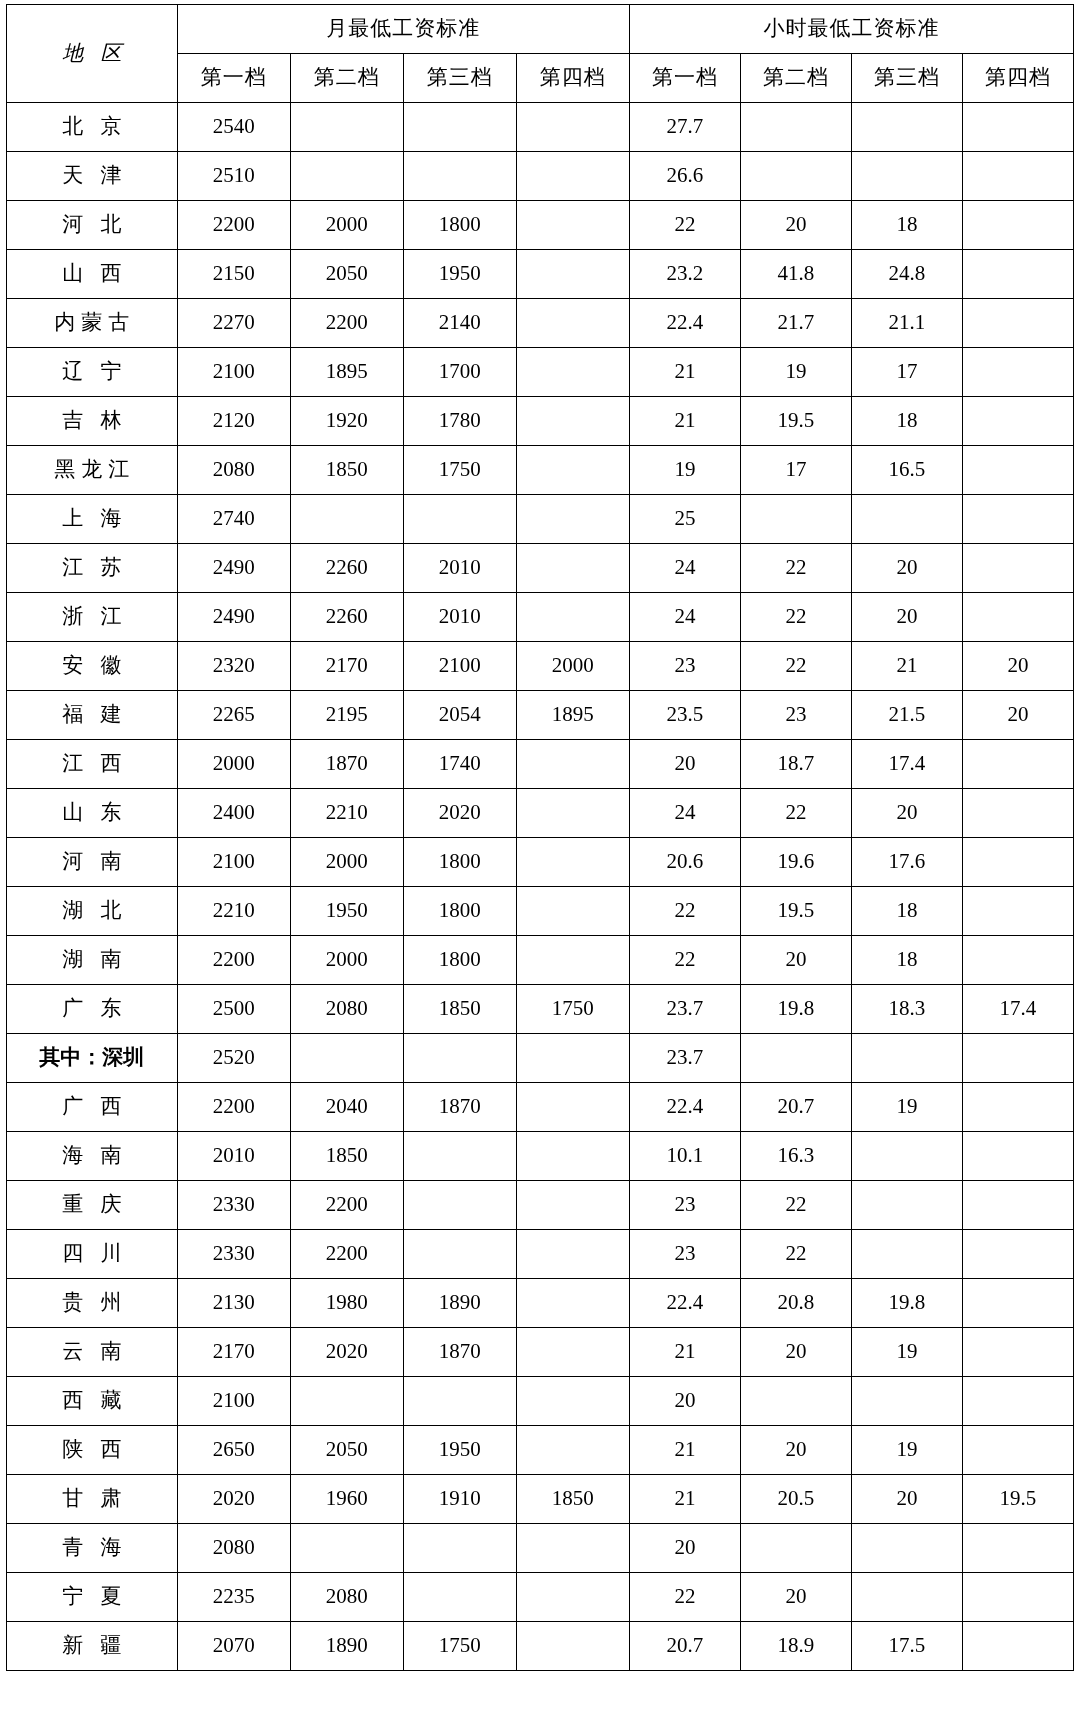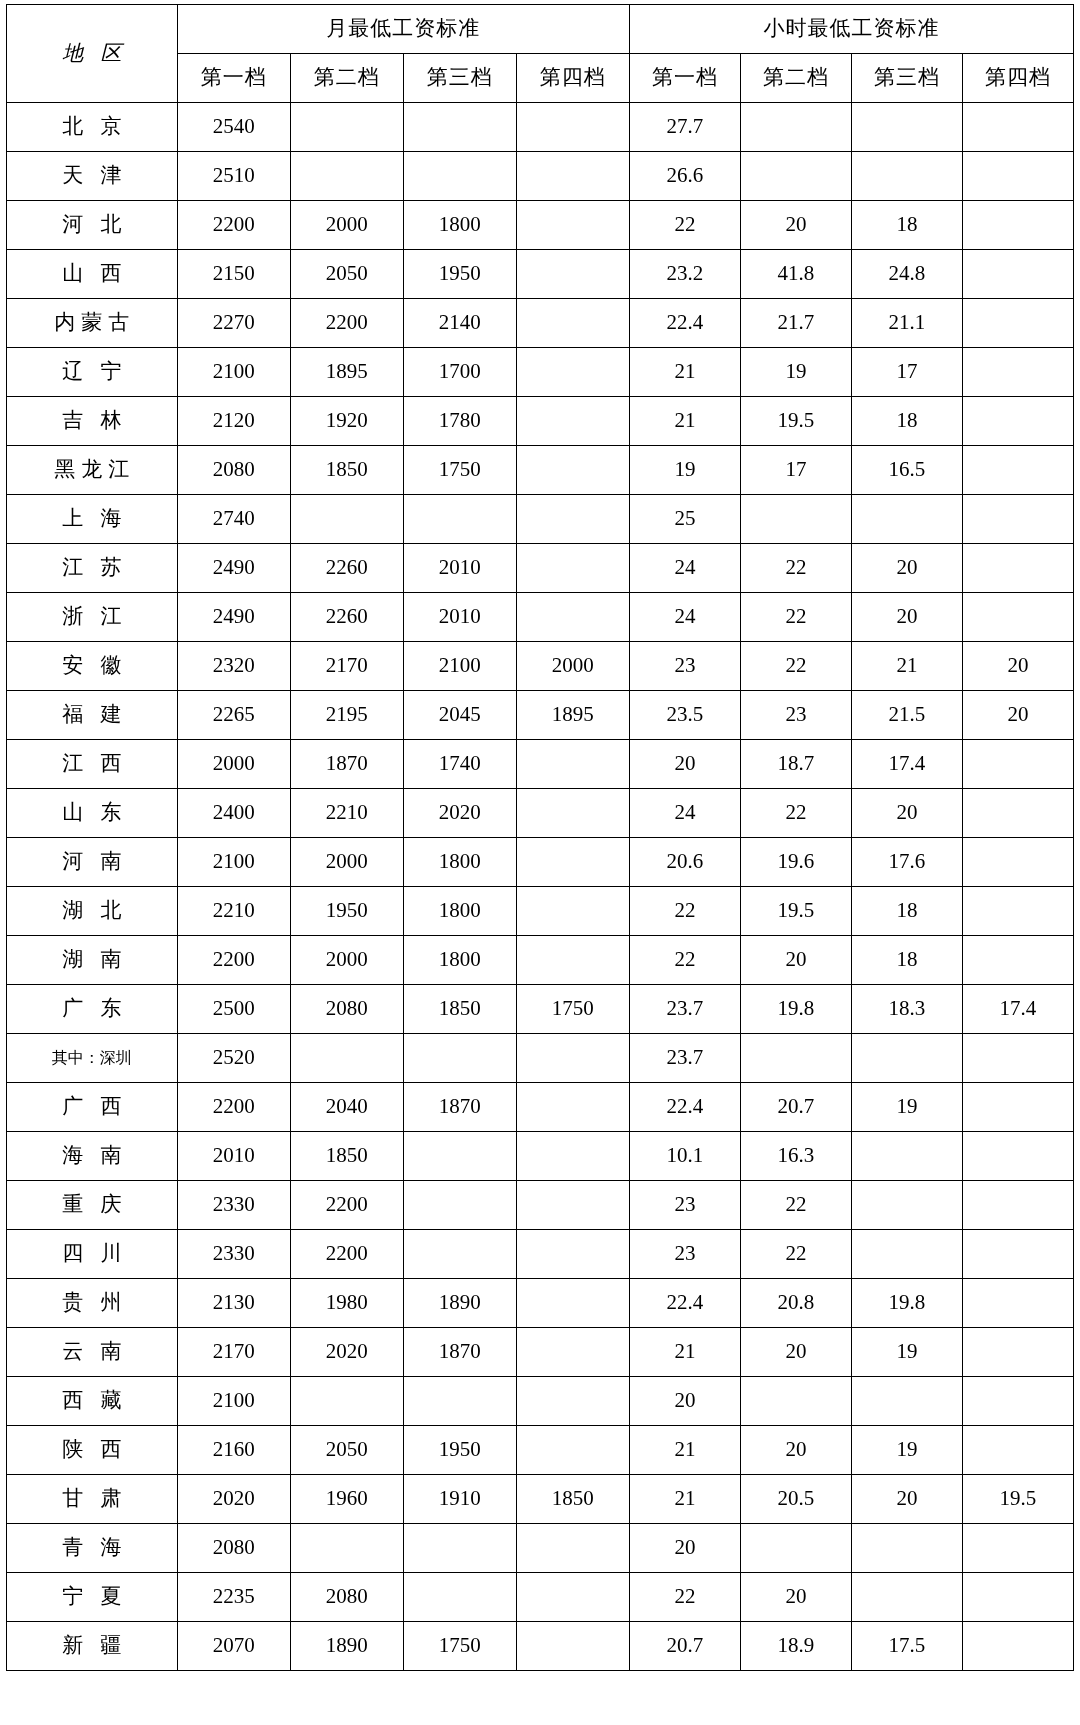--- a/index.html
+++ b/index.html
@@ -61,23 +61,24 @@
     font-size: 21px;
     letter-spacing: 1px;
     height: 46px;
   }
   td.region-cell {
     font-size: 23px;
     letter-spacing: 6px;
     text-indent: 6px;
   }
   td.region-cell.sub {
-    font-size: 16px;
+    font-size: 21px;
     letter-spacing: 0px;
     text-indent: 0;
+    font-weight: bold;
   }
   td.num {
     font-size: 21px;
     font-family: "Liberation Serif", "DejaVu Serif", serif;
   }
   td.empty { }
 </style>
 </head>
 <body>
 
@@ -241,21 +242,21 @@
           <td class="num">2000</td>
           <td class="num">23</td>
           <td class="num">22</td>
           <td class="num">21</td>
           <td class="num">20</td>
         </tr>
         <tr>
           <td class="region-cell">福 建</td>
           <td class="num">2265</td>
           <td class="num">2195</td>
-          <td class="num">2045</td>
+          <td class="num">2054</td>
           <td class="num">1895</td>
           <td class="num">23.5</td>
           <td class="num">23</td>
           <td class="num">21.5</td>
           <td class="num">20</td>
         </tr>
         <tr>
           <td class="region-cell">江 西</td>
           <td class="num">2000</td>
           <td class="num">1870</td>
@@ -404,21 +405,21 @@
           <td class="num empty"></td>
           <td class="num empty"></td>
           <td class="num empty"></td>
           <td class="num">20</td>
           <td class="num empty"></td>
           <td class="num empty"></td>
           <td class="num empty"></td>
         </tr>
         <tr>
           <td class="region-cell">陕 西</td>
-          <td class="num">2160</td>
+          <td class="num">2650</td>
           <td class="num">2050</td>
           <td class="num">1950</td>
           <td class="num empty"></td>
           <td class="num">21</td>
           <td class="num">20</td>
           <td class="num">19</td>
           <td class="num empty"></td>
         </tr>
         <tr>
           <td class="region-cell">甘 肃</td>

